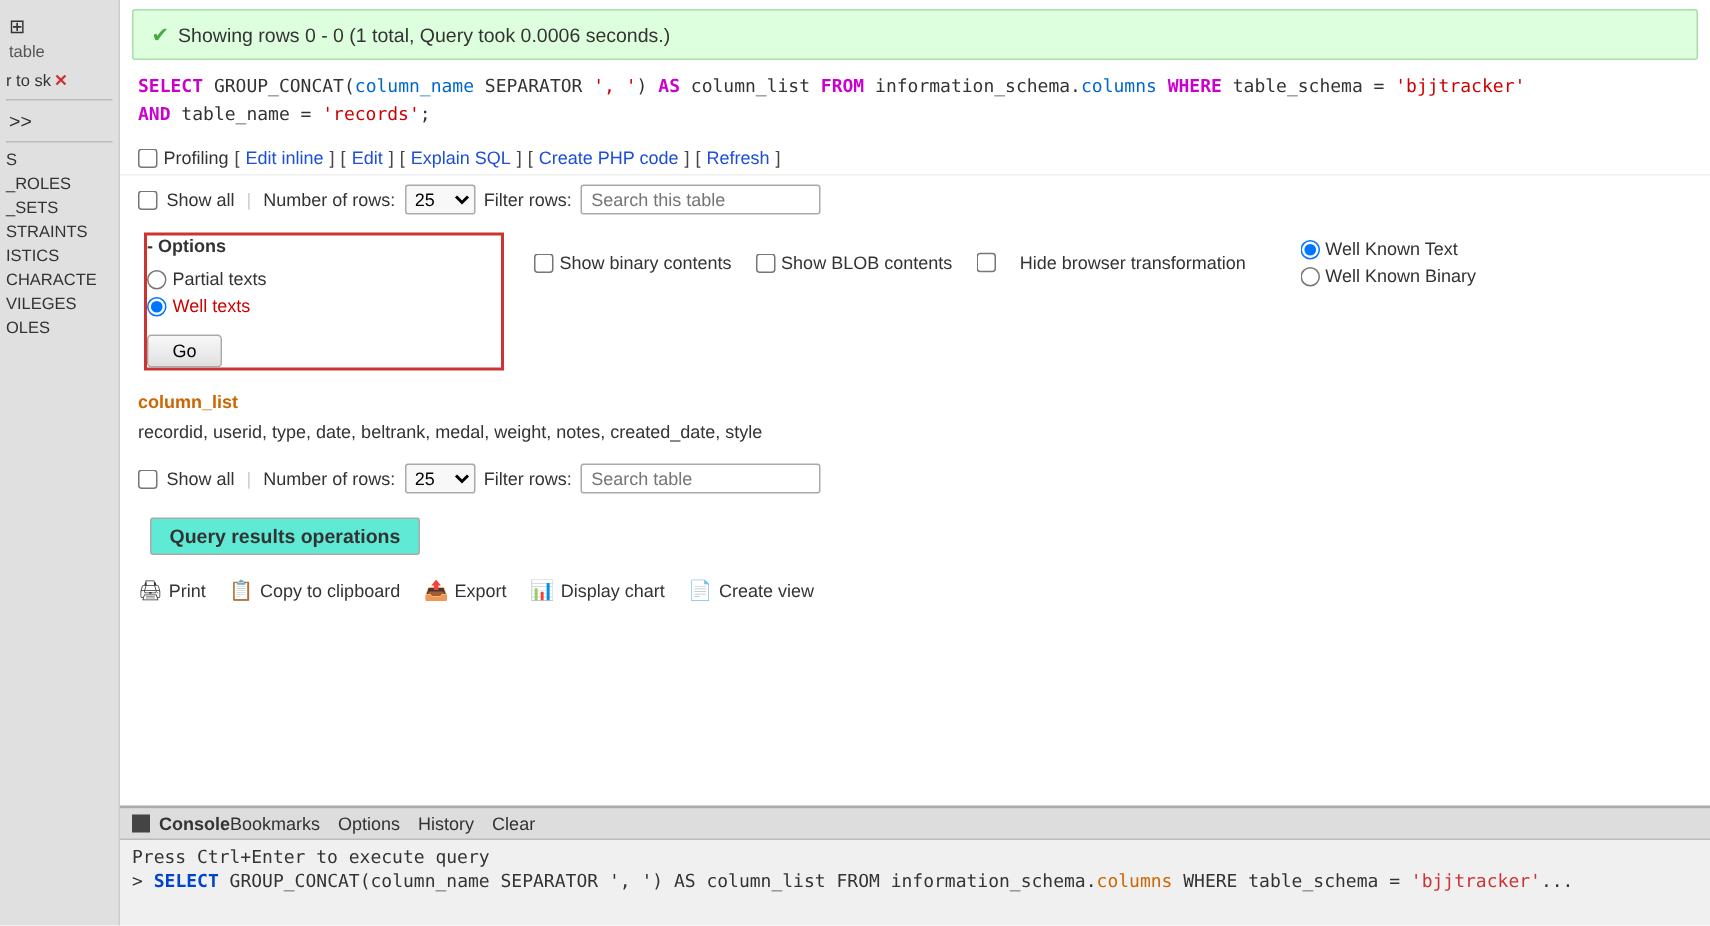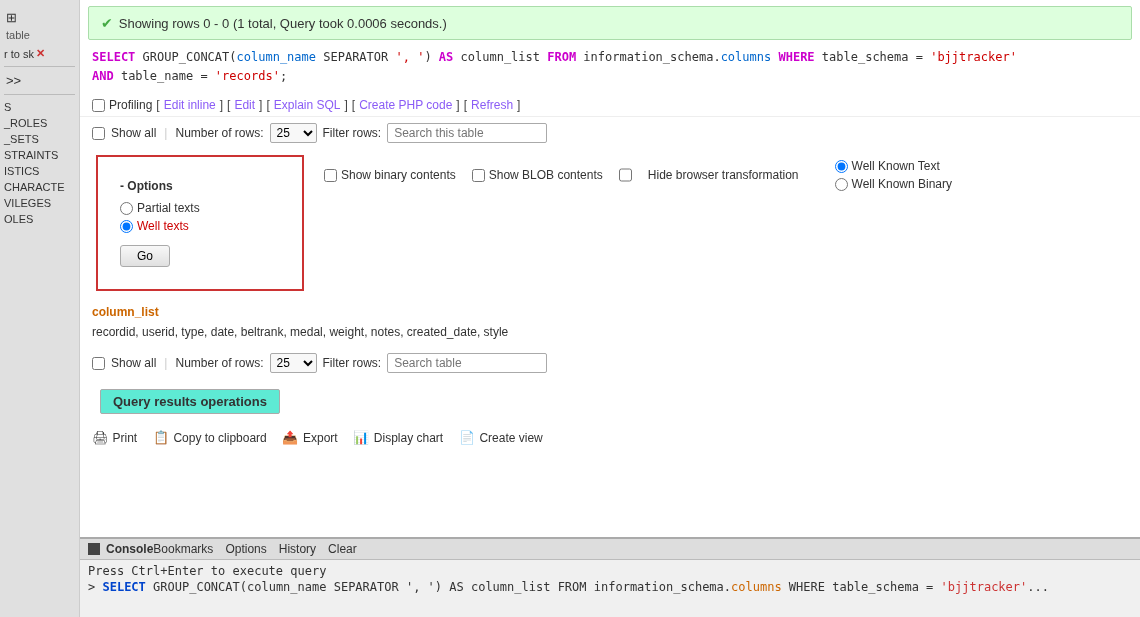--- a/index.html
+++ b/index.html
@@ -92,21 +92,21 @@
       display: flex;
       align-items: center;
       gap: 4px;
       padding: 4px 12px;
       font-size: 12px;
       color: #333;
       border-bottom: 1px solid #eee;
     }
     .toolbar-checkbox { width: 13px; height: 13px; cursor: pointer; }
     .toolbar-link {
-      color: #8b5cf6;
+      color: #1d4ed8;
       cursor: pointer;
       text-decoration: none;
     }
     .toolbar-bracket { color: #444; }
 
     
     .filter-row {
       display: flex;
       align-items: center;
       gap: 6px;
@@ -127,23 +127,23 @@
       border: 1px solid #aaa;
       border-radius: 2px;
       width: 160px;
       color: #1d4ed8;
     }
 
     
     .options-box {
       border: 2px solid #cc3333;
       margin: 6px 8px;
-      padding: 22px;
+      padding: 0;
       background: #fff;
-      width: 208px;
+      width: 240px;
     }
     .options-title {
       font-size: 12px;
       font-weight: bold;
       margin-bottom: 8px;
     }
     .options-radio-row {
       display: flex;
       align-items: center;
       gap: 4px;

